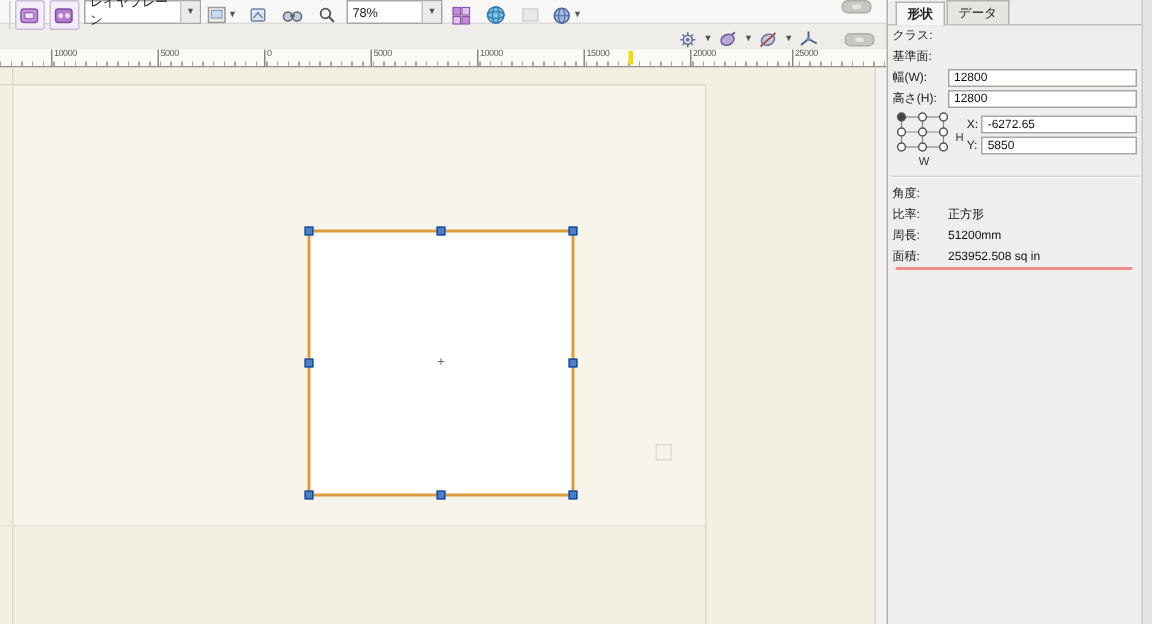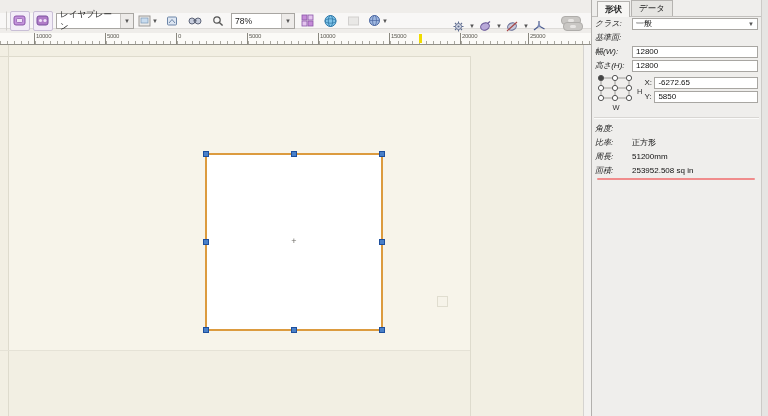--- a/index.html
+++ b/index.html
@@ -10,21 +10,21 @@
     --area-underline-red:#F08C8C;
     --toolbar-icon-purple:#A268BE;
     --toolbar-icon-blue:#4FA0D0;
   }
   html,body{margin:0;padding:0;}
   body{font-family:"Liberation Sans","DejaVu Sans",sans-serif;}
   .app{position:relative;width:768px;height:416px;background:#F4F1E6;overflow:hidden;}
 
   
   .topbar{position:absolute;left:0;top:0;width:591px;height:33px;background:#EFEDEA;}
-  .tb1{position:absolute;left:0;top:13px;width:591px;height:16px;background:#F8F7F6;border-bottom:1px solid #DDDBD8;display:flex;align-items:center;gap:3px;padding-left:1px;box-sizing:border-box;}
+  .tb1{position:absolute;left:0;top:0;width:591px;height:16px;background:#F8F7F6;border-bottom:1px solid #DDDBD8;display:flex;align-items:flex-start;gap:3px;padding-left:1px;box-sizing:border-box;}
   .tbtn{height:18px;min-width:18px;display:flex;align-items:center;justify-content:center;border:1px solid transparent;border-radius:2px;background:transparent;}
   .tbtn.boxed{border-color:#C9BFD6;background:#F3EDF8;}
   .tbtn.edge{min-width:4px;width:4px;border-right:1px solid #CFCDCA;border-radius:0;}
   .tbtn.disabled{opacity:.45;}
   .combo{background:#fff;border:1px solid #A8A6A2;height:16px;display:flex;align-items:center;font-size:8.5px;color:#222;padding-left:3px;box-sizing:border-box;}
   .combo .arr{margin-left:auto;width:12px;height:14px;background:#EDEBE9;border-left:1px solid #C8C6C3;display:flex;align-items:center;justify-content:center;font-size:6px;color:#555;}
   .dd-arr{font-size:6px;color:#555;margin-left:1px;}
   .pill{width:18px;height:7px;border-radius:4px;background:#C9C7C4;border:1px solid #AFADAA;display:flex;align-items:center;justify-content:center;}
   .pill i{display:block;width:6px;height:3px;border-radius:2px;background:#E8E6E4;}
   .tb2{position:absolute;left:450px;top:19px;height:14px;display:flex;align-items:center;gap:2px;}
@@ -57,21 +57,21 @@
 
   
   .panel{position:absolute;left:591px;top:0;width:177px;height:416px;background:#EFEEEC;border-left:1px solid #B2B0AD;box-sizing:border-box;}
   .pscroll{position:absolute;right:0;top:0;width:7px;height:416px;background:#E6E5E3;border-left:1px solid #CCCAC7;box-sizing:border-box;}
   .pbody{position:absolute;left:0;top:0;right:7px;bottom:0;}
   .ptabs{display:flex;align-items:flex-end;height:16px;padding-left:5px;border-bottom:1px solid #C2C0BD;}
   .ptab{font-size:8.5px;color:#222;padding:2px 7px 1px;border:1px solid #B5B3B0;border-bottom:none;background:#E6E5E2;margin-right:1px;}
   .ptab.active{background:#F7F6F4;position:relative;top:1px;font-weight:bold;}
   .phdr{margin:3px 3px 2px;border:1px solid #8F8D8A;background:#F2F1EF;font-size:8.5px;font-weight:bold;color:#111;padding:1px 4px;}
   .prow{display:flex;align-items:center;height:13px;margin:0 3px 1px;}
-  .plabel{width:37px;font-size:8px;color:#222;flex-shrink:0;font-style:italic;}
+  .plabel{width:37px;font-size:8px;color:#222;flex-shrink:0;}
   .pfield{flex:1;height:12px;background:#fff;border:1px solid #A8A6A2;font-size:8px;color:#111;display:flex;align-items:center;padding:0 3px;box-sizing:border-box;}
   .pcombo .arr{margin-left:auto;font-size:6px;color:#555;}
   .pstatic{font-size:8px;color:#111;text-align:right;}
   .anchor-block{display:flex;margin:2px 3px 0;height:40px;}
   .anchor-left{width:42px;display:flex;flex-direction:column;align-items:center;}
   .wlab{font-size:7.5px;color:#333;margin-top:-1px;}
   .hlab{font-size:7.5px;color:#333;align-self:center;margin:0 2px 6px 0;}
   .xy{flex:1;display:flex;flex-direction:column;gap:1px;padding-top:2px;}
   .xyrow{display:flex;align-items:center;height:13px;}
   .xylab{width:10px;font-size:8px;color:#222;}
@@ -283,24 +283,20 @@
   <div class="panel">
     <div class="pbody">
       <div class="ptabs">
         <div class="ptab active">形状</div>
         <div class="ptab">データ</div>
       </div>
 
 
       <div class="prow">
         <span class="plabel">クラス:</span>
-        <div class="pfield pcombo">
-          <span>一般</span>
-          <span class="arr">▼</span>
-        </div>
       </div>
       <div class="prow">
         <span class="plabel">基準面:</span>
       </div>
       <div class="prow">
         <span class="plabel">幅(W):</span>
         <div class="pfield">
           <span>12800</span>
         </div>
       </div>

